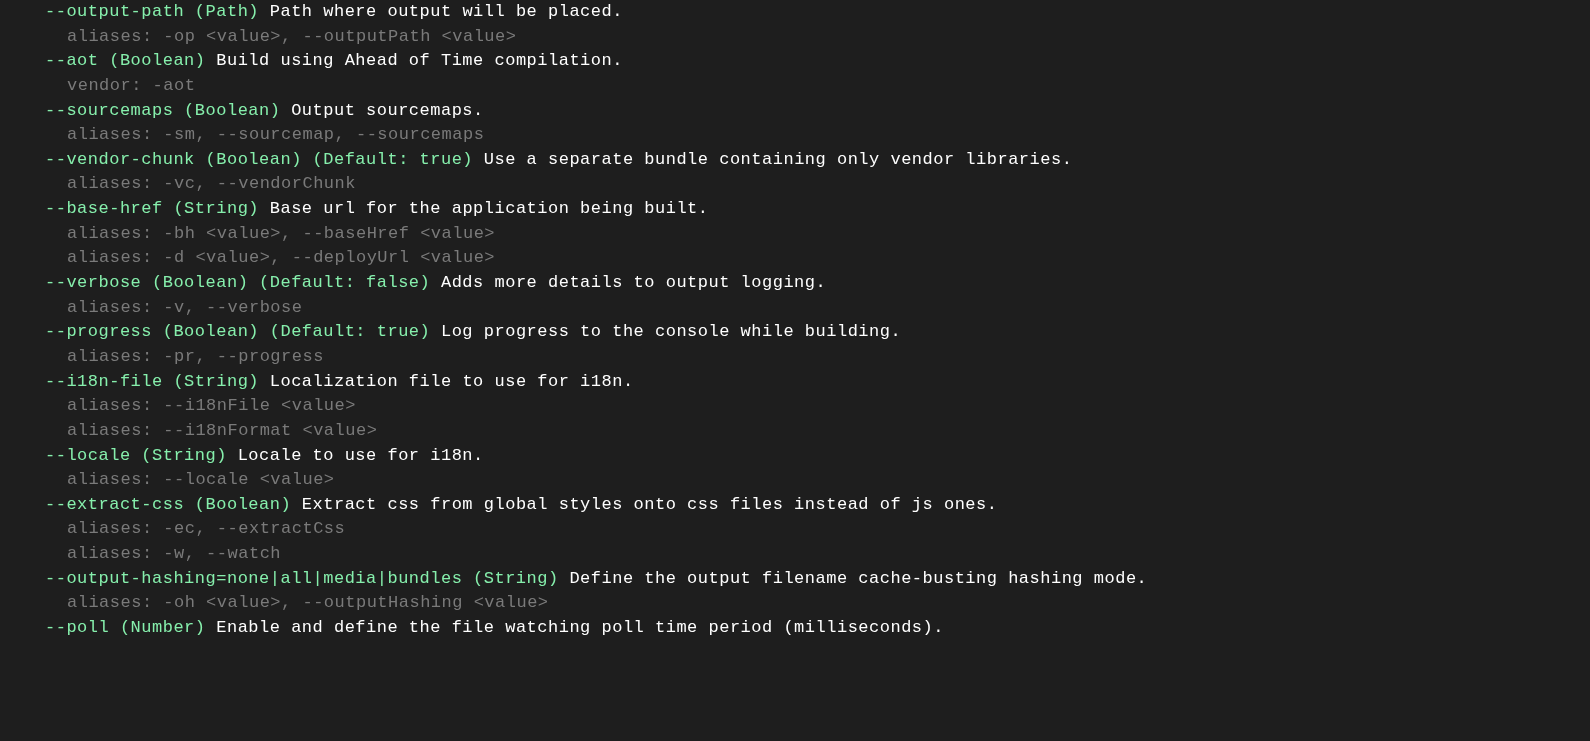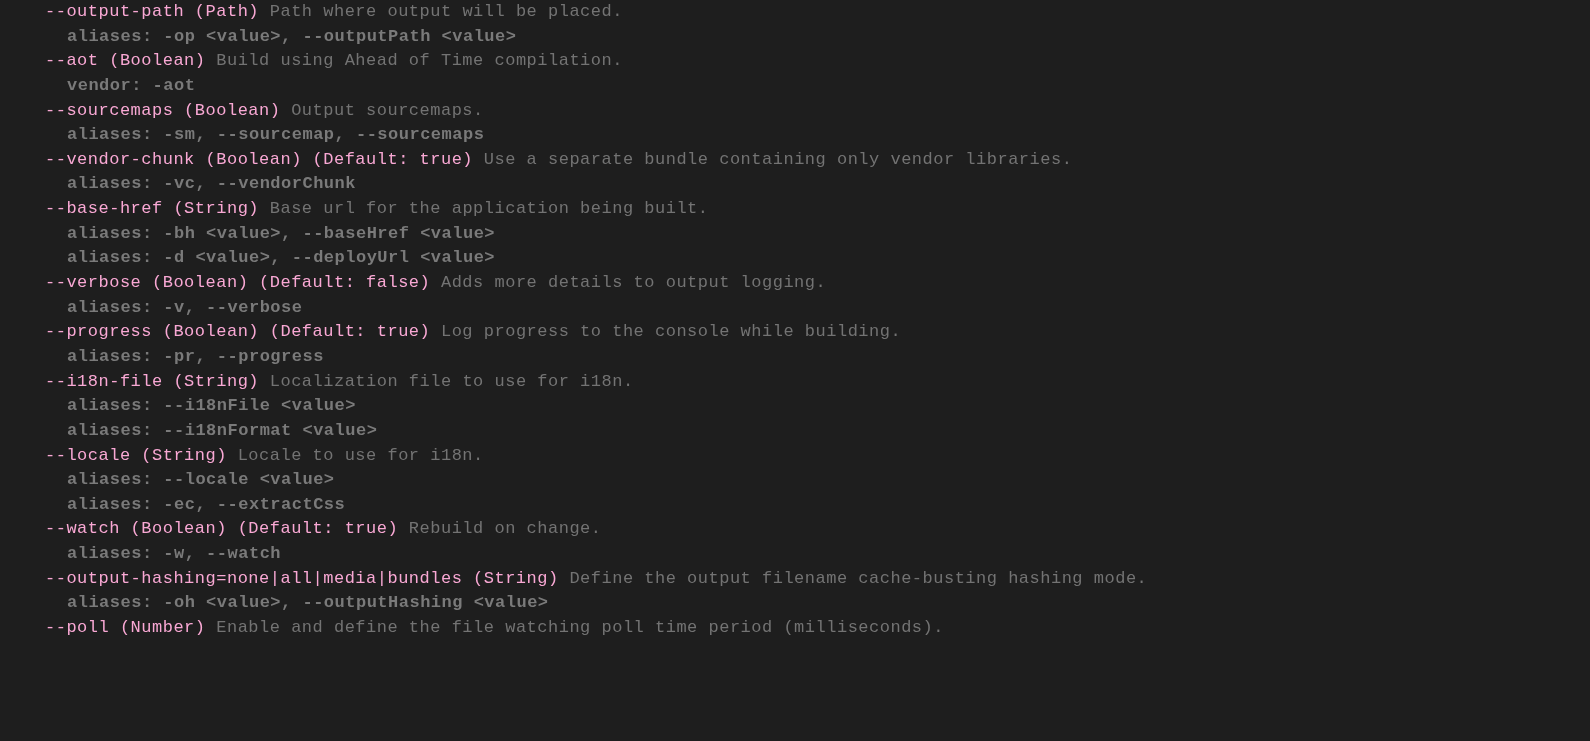--- a/index.html
+++ b/index.html
@@ -16,30 +16,29 @@
       padding: 0 0 0 45px;
       width: 1590px;
       height: 741px;
       overflow: hidden;
       letter-spacing: 0.5px;
     }
     .option-line {
       white-space: pre;
     }
     .flag {
-      color: #f9a8d4;
+      color: #86efac;
     }
     .desc {
-      color: #737373;
+      color: #ffffff;
     }
     .alias-line {
       color: #7a7a7a;
       padding-left: 22px;
       white-space: pre;
-      font-weight: bold;
     }
   </style>
 </head>
 <body>
 
 <div>
   <div class="option-line"><span class="flag">--output-path (Path)</span><span class="desc"> Path where output will be placed.</span></div>
   <div class="alias-line">aliases: -op &lt;value&gt;, --outputPath &lt;value&gt;</div>
 
   <div class="option-line"><span class="flag">--aot (Boolean)</span><span class="desc"> Build using Ahead of Time compilation.</span></div>
@@ -63,22 +62,22 @@
   <div class="alias-line">aliases: -pr, --progress</div>
 
   <div class="option-line"><span class="flag">--i18n-file (String)</span><span class="desc"> Localization file to use for i18n.</span></div>
   <div class="alias-line">aliases: --i18nFile &lt;value&gt;</div>
 
   <div class="alias-line">aliases: --i18nFormat &lt;value&gt;</div>
 
   <div class="option-line"><span class="flag">--locale (String)</span><span class="desc"> Locale to use for i18n.</span></div>
   <div class="alias-line">aliases: --locale &lt;value&gt;</div>
 
+  <div class="option-line"><span class="flag">--extract-css (Boolean)</span><span class="desc"> Extract css from global styles onto css files instead of js ones.</span></div>
   <div class="alias-line">aliases: -ec, --extractCss</div>
 
-  <div class="option-line"><span class="flag">--watch (Boolean) (Default: true)</span><span class="desc"> Rebuild on change.</span></div>
   <div class="alias-line">aliases: -w, --watch</div>
 
   <div class="option-line"><span class="flag">--output-hashing=none|all|media|bundles (String)</span><span class="desc"> Define the output filename cache-busting hashing mode.</span></div>
   <div class="alias-line">aliases: -oh &lt;value&gt;, --outputHashing &lt;value&gt;</div>
 
   <div class="option-line"><span class="flag">--poll (Number)</span><span class="desc"> Enable and define the file watching poll time period (milliseconds).</span></div>
 </div>
 
 </body></html>

